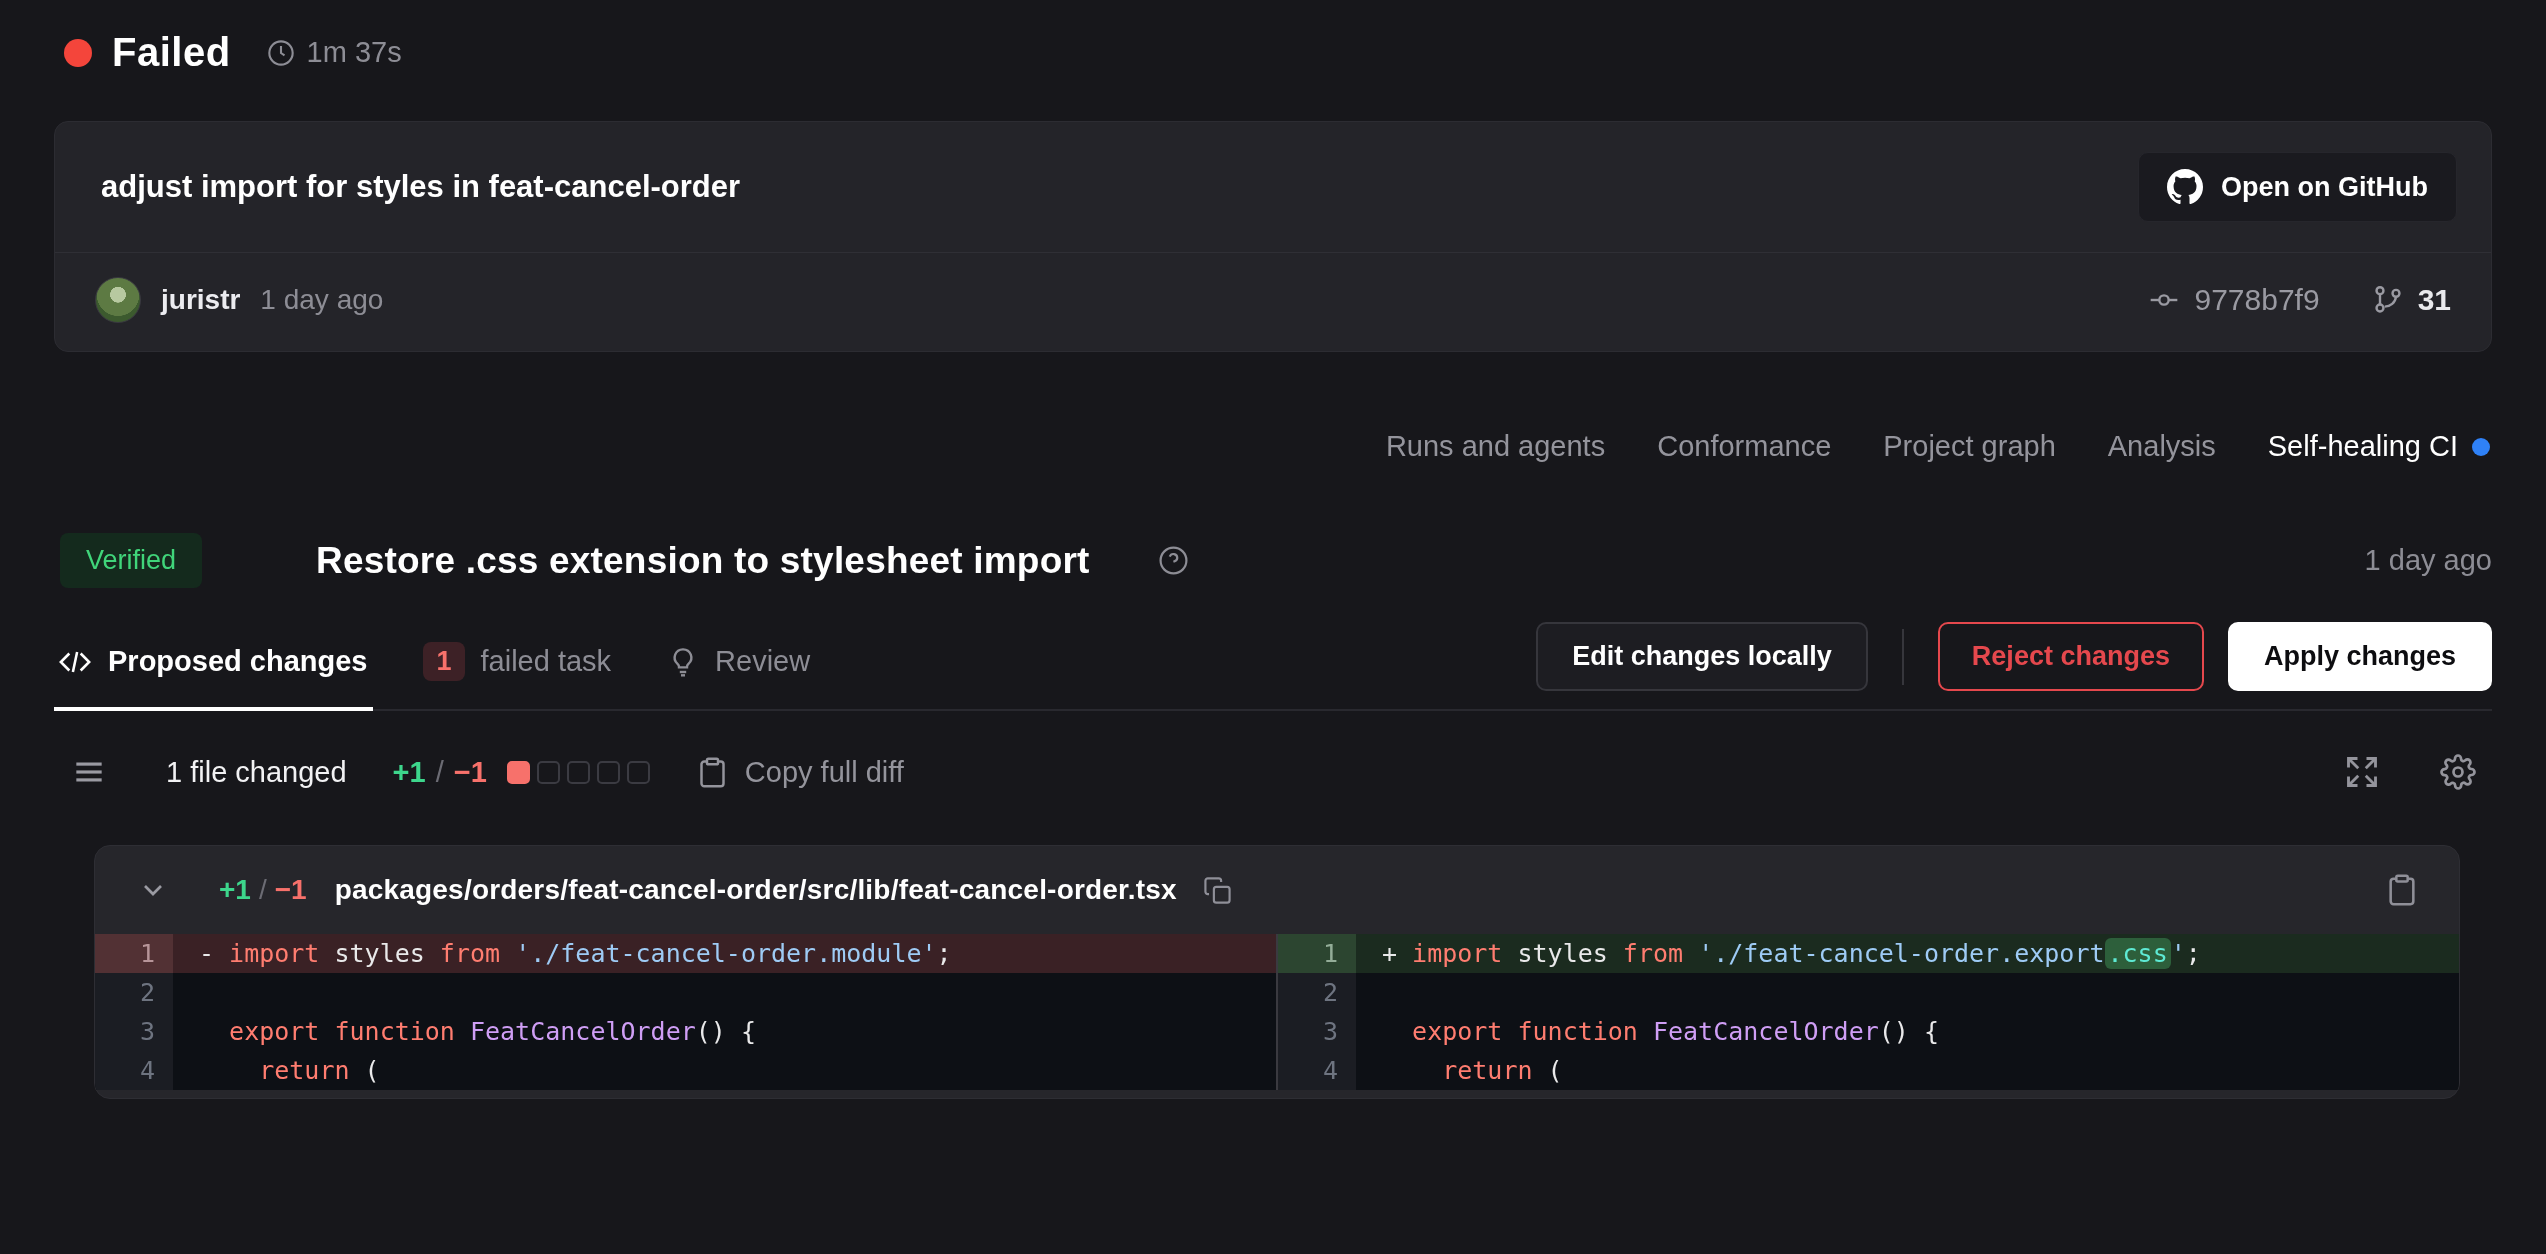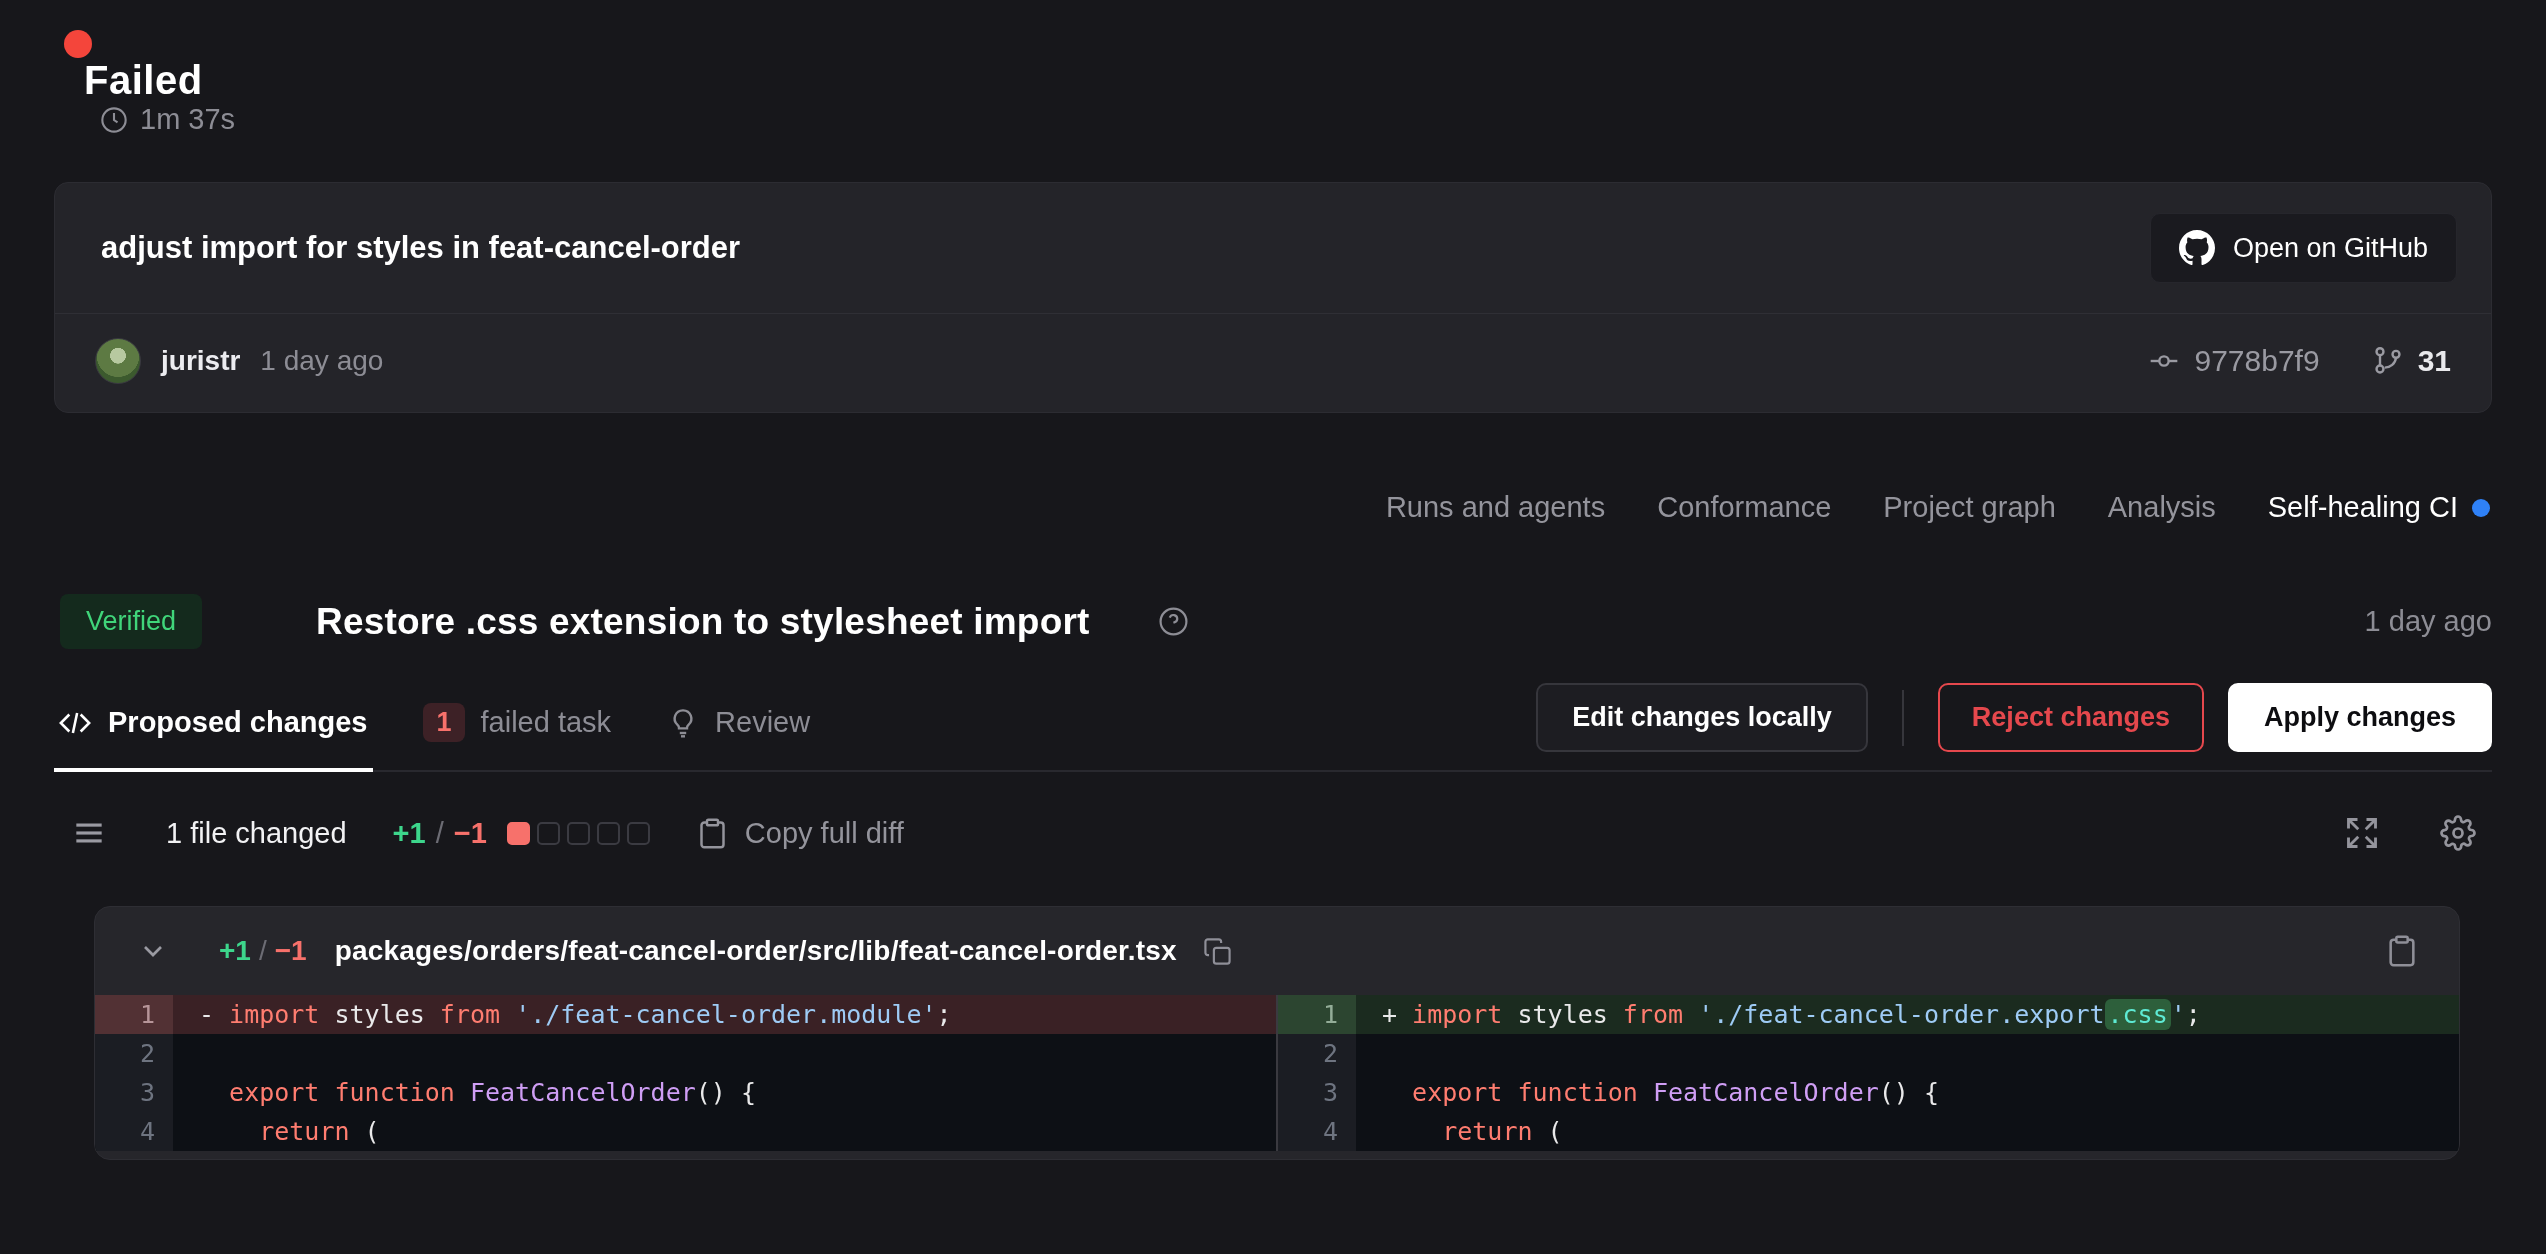--- a/index.html
+++ b/index.html
@@ -1,32 +1,32 @@
 <!DOCTYPE html>
 <html><head>
 <meta charset="utf-8">
 <style>
   * { margin:0; padding:0; box-sizing:border-box; }
   html,body { background:#141417; }
   body { font-family:"Liberation Sans", sans-serif; }
   .page { position:relative; width:2546px; height:1254px; background:#17171b; overflow:hidden; padding:0 54px; }
 
   
-  .status-row { display:flex; align-items:flex-start; margin-top:30px; padding-left:10px;flex-direction:column; }
+  .status-row { display:flex; align-items:center; margin-top:30px; padding-left:10px; }
   .status-dot { width:28px; height:28px; border-radius:50%; background:#f4453b; }
   .status-label { margin-left:20px; font-size:40px; font-weight:700; color:#ffffff; letter-spacing:.5px; }
   .status-time { display:flex; align-items:center; gap:12px; margin-left:36px; color:#8d8d95; font-size:29px; }
   .icon { display:inline-flex; align-items:center; justify-content:center; }
   svg { display:block; }
 
   
   .commit-card { margin-top:46px; background:#242429; border:1px solid #2c2c32; border-radius:14px; }
   .card-top { display:flex; align-items:center; justify-content:space-between; padding:30px 34px 30px 46px; border-bottom:1px solid #2f2f35; }
   .card-title { font-size:31px; font-weight:700; color:#ffffff; }
-  .gh-button { display:flex; align-items:center; gap:18px; background:#1a1a1f; border:1px solid #26262c; border-radius:10px; padding:16px 28px; color:#ffffff; font-size:27px; font-weight:400; cursor:pointer; }
+  .gh-button { display:flex; align-items:center; gap:18px; background:#1a1a1f; border:1px solid #26262c; border-radius:10px; padding:16px 28px; color:#ffffff; font-size:27px; font-weight:700; cursor:pointer; }
   .card-bottom { display:flex; align-items:center; justify-content:space-between; padding:24px 40px 28px 40px; }
   .author-group { display:flex; align-items:center; gap:20px; }
   .avatar { width:46px; height:46px; border-radius:50%; background:radial-gradient(circle at 50% 38%, #b7c9a0 0 22%, #5d7a43 23% 60%, #3c5a2e 61% 100%); border:1px solid #3a3a40; }
   .author-name { font-size:28px; font-weight:600; color:#ececf0; }
   .author-time { font-size:28px; color:#8d8d95; }
   .meta-group { display:flex; align-items:center; gap:52px; }
   .hash-group { display:flex; align-items:center; gap:14px; color:#9a9aa2; font-size:30px; }
   .branch-group { display:flex; align-items:center; gap:14px; color:#e9e9ec; font-size:30px; font-weight:600; }
   .branch-group .icon { color:#9a9aa2; }
 

